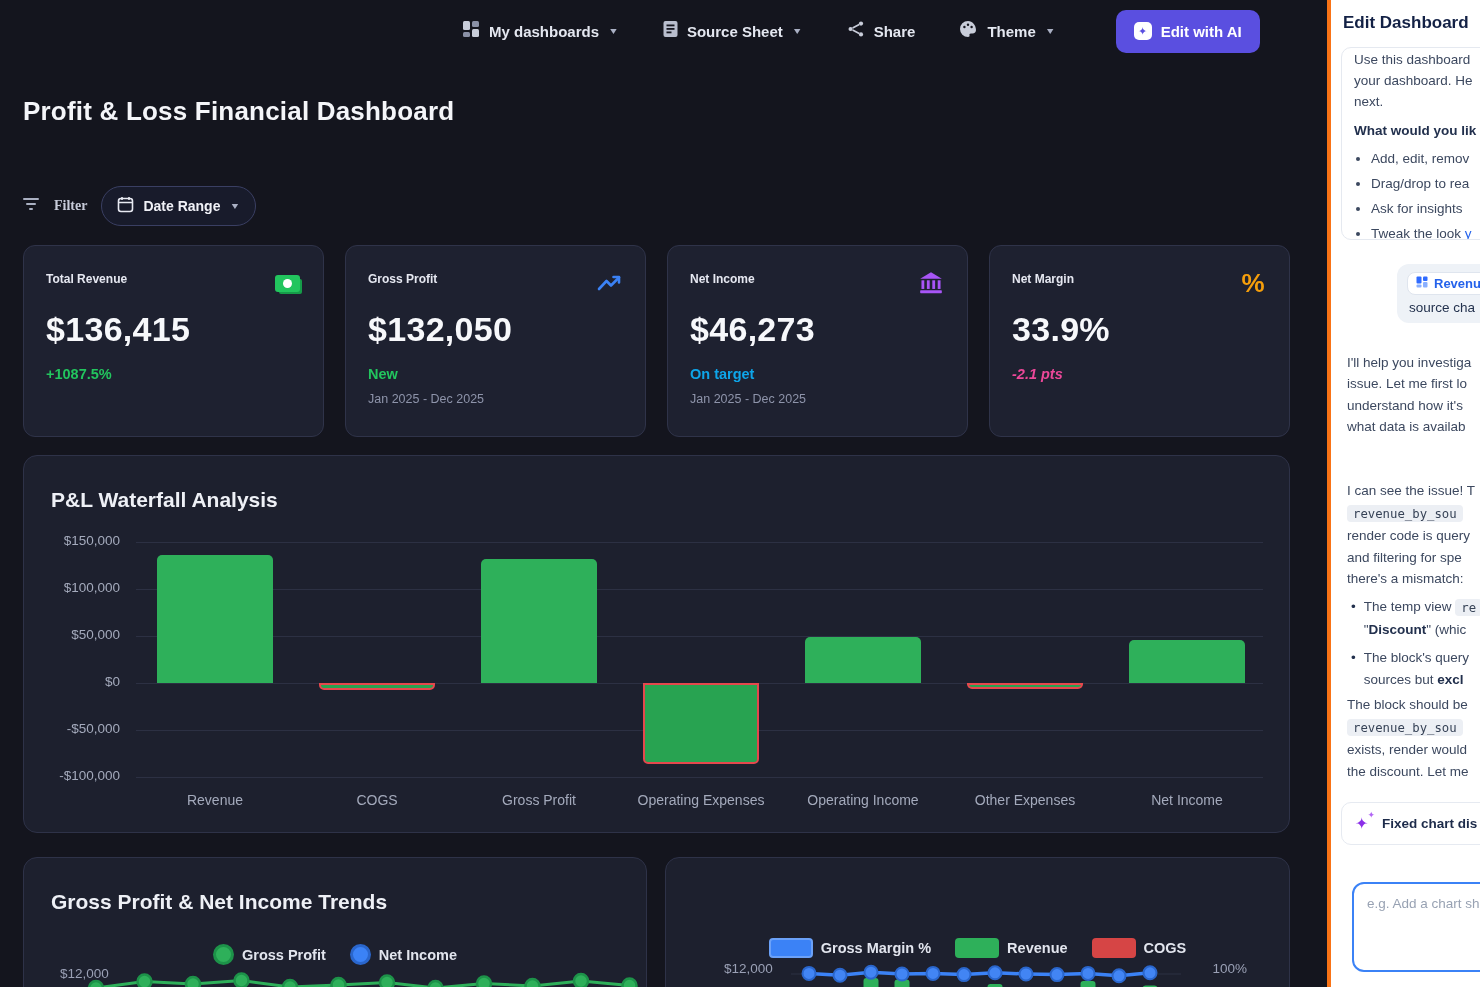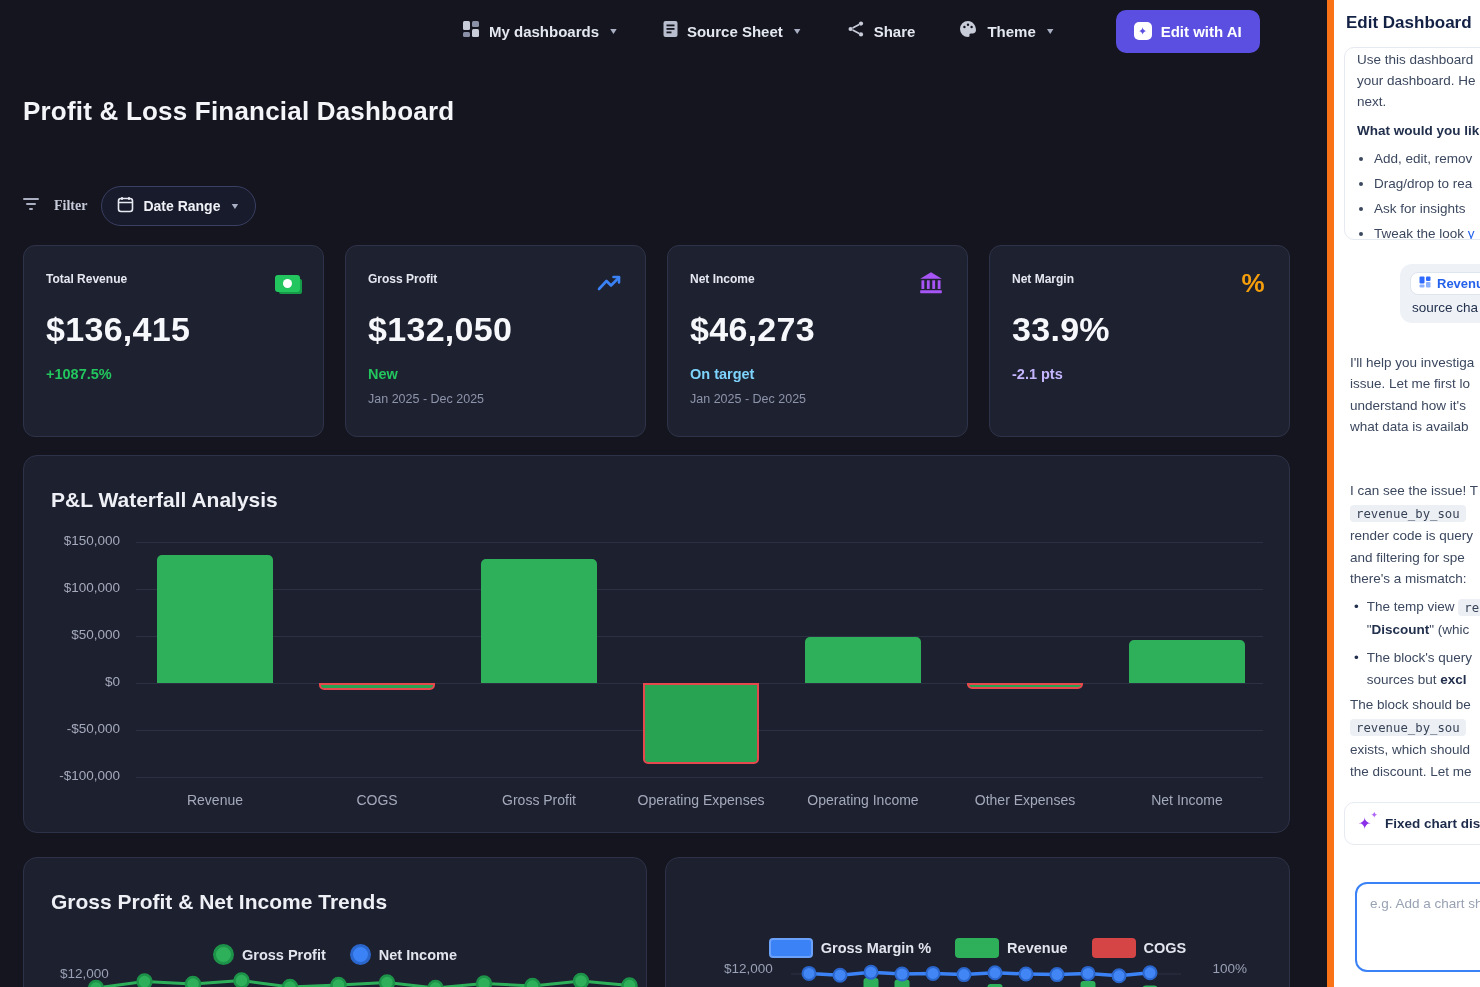--- a/index.html
+++ b/index.html
@@ -54,21 +54,21 @@
   #mom-panel{left:665px;top:857px;width:625px;height:150px;}
   .legend-row{position:absolute;left:0;right:0;display:flex;justify-content:center;align-items:center;gap:24px;}
   .legend-item{display:flex;align-items:center;gap:8px;}
   .legend-dot{width:15px;height:15px;border-radius:50%;box-sizing:content-box;}
   .legend-swatch{width:44px;height:20px;border-radius:4px;box-sizing:border-box;}
   .legend-label{font-size:14.5px;font-weight:600;color:#e2e5ee;white-space:nowrap;}
   .axis-tick{position:absolute;font-size:13.5px;color:#9aa0b5;white-space:nowrap;}
   .sliver{position:absolute;}
   
   .sidebar{position:absolute;left:1327px;top:0;width:153px;height:987px;background:#ffffff;
-           border-left:7px solid #f97316;overflow:hidden;color:#3c485f;box-sizing:border-box;}
+           border-left:4px solid #f97316;overflow:hidden;color:#3c485f;box-sizing:border-box;}
   .sb-title{position:absolute;left:12px;top:13px;font-size:17px;font-weight:800;color:#132145;white-space:nowrap;}
   .sb-card{position:absolute;left:10px;top:47px;width:235px;height:193px;border:1px solid #e5e9f0;border-radius:10px;
            padding:8px 12px;box-sizing:border-box;overflow:hidden;background:#fff;}
   .sb-card-inner{margin-top:-7px;}
   .sb-line{white-space:nowrap;font-size:13.5px;line-height:21px;color:#3c485f;}
   .sb-q{white-space:nowrap;font-size:13.5px;line-height:21px;font-weight:700;color:#22304d;margin-top:8px;}
   .sb-ul{margin:5px 0 0 0;padding-left:17px;}
   .sb-ul li{font-size:13.5px;line-height:25px;white-space:nowrap;color:#3c485f;}
   .sb-link{color:#2563eb;text-decoration:underline;cursor:pointer;}
   .bubble{position:absolute;left:66px;top:264px;width:230px;background:#eef2f7;border-radius:12px;
@@ -198,30 +198,30 @@
           <svg width="26" height="26" viewBox="0 0 24 24" fill="#a855f7">
             <path d="M12 2L2 8h20z"></path>
             <rect x="3.2" y="9.5" width="2.6" height="8"></rect>
             <rect x="8.2" y="9.5" width="2.6" height="8"></rect>
             <rect x="13.2" y="9.5" width="2.6" height="8"></rect>
             <rect x="18.2" y="9.5" width="2.6" height="8"></rect>
             <rect x="2" y="18.8" width="20" height="2.6" rx="0.6"></rect>
           </svg>
         </div>
         <div class="kpi-value">$46,273</div>
-        <div class="kpi-delta" style="color: #7dd3fc;">On target</div>
+        <div class="kpi-delta" style="color: #0ea5e9;">On target</div>
         <div class="kpi-period">Jan 2025 - Dec 2025</div>
       </div>
       <div class="kpi" style="left: 989px;">
         <div class="kpi-title">Net Margin</div>
         <div class="kpi-icon">
           <span class="pct-glyph">%</span>
         </div>
         <div class="kpi-value">33.9%</div>
-        <div class="kpi-delta" style="color: #c4b5fd;">-2.1 pts</div>
+        <div class="kpi-delta" style="color: #ec4899; font-style: italic;">-2.1 pts</div>
       </div>
     </div>
 
   <div class="panel" id="wf-panel">
     <div class="panel-title">P&amp;L Waterfall Analysis</div>
     <div class="wf-area" id="wf-area">
         <div class="wf-grid" style="top: 16px;"></div>
         <div class="wf-tick" style="top: 7px;">$150,000</div>
         <div class="wf-grid" style="top: 63px;"></div>
         <div class="wf-tick" style="top: 54px;">$100,000</div>
@@ -383,21 +383,21 @@
           <span class="mk">•</span>
           <div>
             <div class="p-line"><span>The block's query</span></div>
             <div class="p-line"><span>sources but </span><span class="b">excl</span></div>
           </div>
         </div>
       </div>
     <div class="chat-block" id="chat-b3" style="top:694px;">
         <div class="p-line"><span>The block should be</span></div>
         <div class="p-line code-line"><span class="code">revenue_by_sou</span></div>
-        <div class="p-line"><span>exists, which should</span></div>
+        <div class="p-line"><span>exists, render would</span></div>
         <div class="p-line"><span>the discount. Let me</span></div>
       </div>
 
     <div class="fixed-card">
       <span class="sparkles">✦<span class="mini">✦</span></span>
       <span class="fixed-label">Fixed chart dis</span>
     </div>
 
     <textarea class="sb-input" placeholder="e.g. Add a chart sh" style=""></textarea>
   </div>

